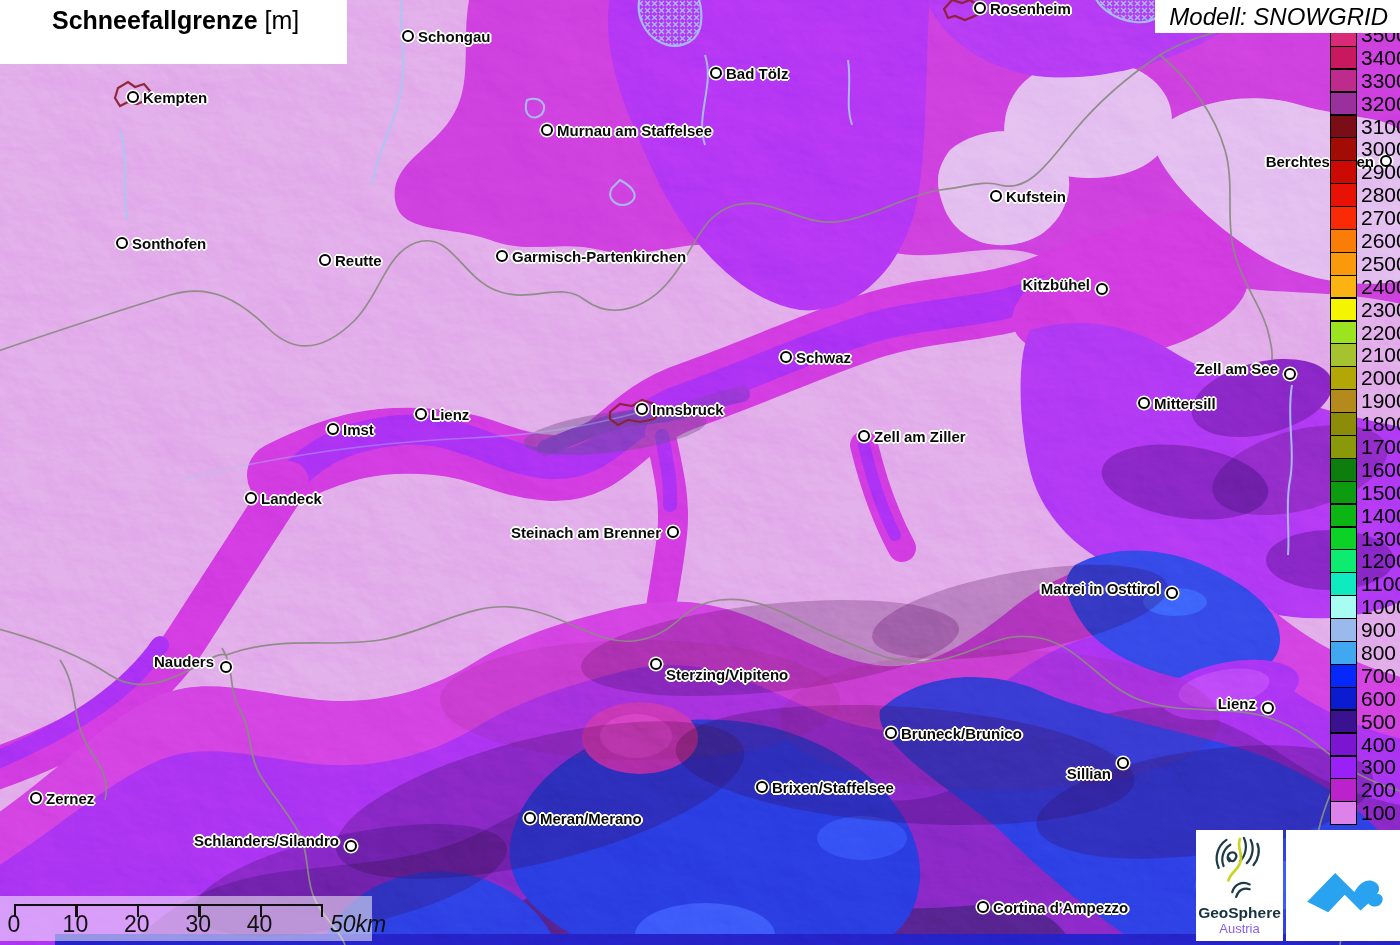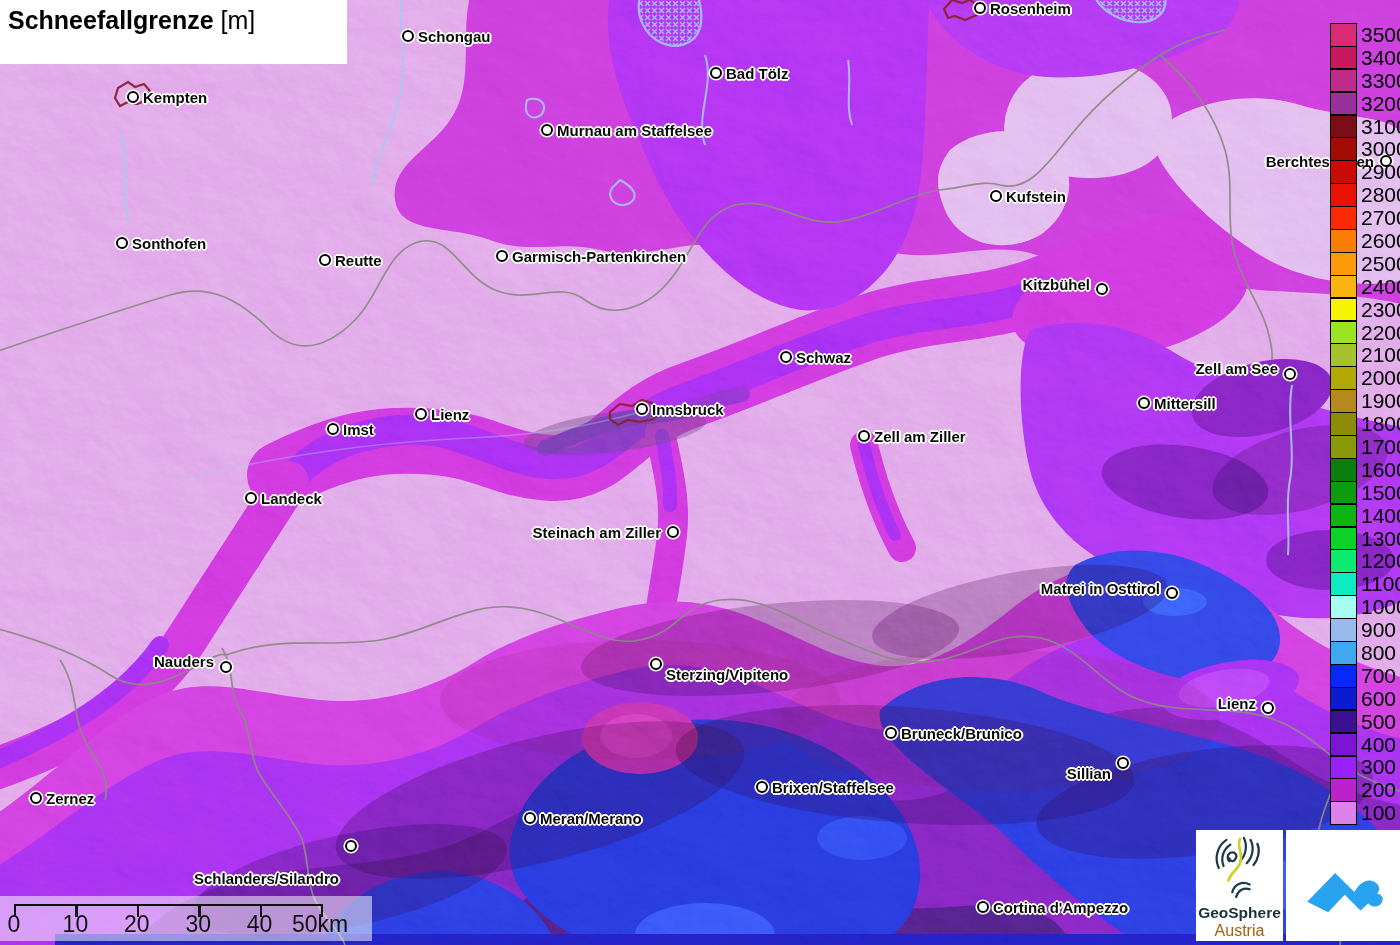--- a/index.html
+++ b/index.html
@@ -23,39 +23,39 @@
   
   #legend{position:absolute;left:1330px;top:23px;z-index:8;}
   .lrow{display:flex;align-items:center;height:22.9px;}
   .lrow .sw{width:27px;height:23.6px;box-sizing:border-box;border:1.2px solid #000;
     margin-bottom:-0.7px;flex:none;}
   .lrow .lv{margin-left:4px;font-size:21px;color:#000;line-height:1;}
 
   
   .panel{position:absolute;background:#fff;z-index:10;color:#000;}
   #titlebox{left:0;top:0;width:347px;height:64px;padding:6px 12px 0 8px;box-sizing:border-box;}
-  #titlebox .l1{font-size:25px;font-weight:bold;line-height:1.15;}
+  #titlebox .l1{font-size:25px;font-weight:bold;line-height:1.15;margin-left:44px;}
   #titlebox .l1 .unit{font-weight:400;}
   #titlebox .l2{font-size:24px;font-style:italic;line-height:1.15;}
   #modelbox{right:0;top:0;height:33px;padding:3px 12px 0 14px;font-size:24px;
     font-style:italic;box-sizing:border-box;}
 
   
   #scalebar{position:absolute;left:0;top:896px;width:372px;height:45px;
     background:rgba(255,255,255,0.52);z-index:10;}
   #scalebar .line{position:absolute;left:14px;top:8px;width:308px;height:2.4px;background:#111;}
   #scalebar .tick{position:absolute;top:8px;width:2.4px;height:13px;background:#111;}
   #scalebar .slabel{position:absolute;top:17px;transform:translateX(-50%);
     font-size:23px;color:#111;line-height:1;}
 
   
   #geologo{left:1196px;top:830px;width:87px;height:111px;text-align:center;
     padding-top:6px;box-sizing:border-box;}
   #geologo .gname{font-size:15.5px;font-weight:bold;color:#16323e;line-height:1.15;margin-top:2px;}
-  #geologo .gcountry{font-size:16px;color:#a16207;line-height:1.1;}
+  #geologo .gcountry{font-size:13px;color:#8b5cf6;line-height:1.1;}
   #tirollogo{left:1286px;top:830px;width:114px;height:111px;display:flex;
     align-items:center;justify-content:center;}
 </style>
 </head>
 <body>
 
 <div id="stage">
 
   <svg id="map" width="1400" height="945" viewBox="0 0 1400 945">
     <defs>
@@ -275,21 +275,21 @@
       <div class="city" style="left: 864px; top: 436px;">
         <span class="dot"></span>
         <span class="lbl right">Zell am Ziller</span>
       </div>
       <div class="city" style="left: 251px; top: 498px;">
         <span class="dot"></span>
         <span class="lbl right">Landeck</span>
       </div>
       <div class="city" style="left: 673px; top: 532px;">
         <span class="dot"></span>
-        <span class="lbl left">Steinach am Ziller</span>
+        <span class="lbl left">Steinach am Brenner</span>
       </div>
       <div class="city" style="left: 1172px; top: 593px;">
         <span class="dot"></span>
         <span class="lbl left" style="top: -5px;">Matrei in Osttirol</span>
       </div>
       <div class="city" style="left: 226px; top: 667px;">
         <span class="dot"></span>
         <span class="lbl left" style="top: -6px;">Nauders</span>
       </div>
       <div class="city" style="left: 656px; top: 664px;">
@@ -315,21 +315,21 @@
       <div class="city" style="left: 36px; top: 798px;">
         <span class="dot"></span>
         <span class="lbl right">Zernez</span>
       </div>
       <div class="city" style="left: 530px; top: 818px;">
         <span class="dot"></span>
         <span class="lbl right">Meran/Merano</span>
       </div>
       <div class="city" style="left: 351px; top: 846px;">
         <span class="dot"></span>
-        <span class="lbl left" style="top: -6px; margin-top: 38px;">Schlanders/Silandro</span>
+        <span class="lbl left" style="top: -6px;">Schlanders/Silandro</span>
       </div>
       <div class="city" style="left: 983px; top: 907px;">
         <span class="dot"></span>
         <span class="lbl right">Cortina d'Ampezzo</span>
       </div>
     </div>
 
   <div id="legend">
       <div class="lrow">
         <span class="sw" style="background: rgb(217, 42, 120);"></span>
@@ -473,35 +473,36 @@
       </div>
     </div>
 
   <div id="titlebox" class="panel">
     <div class="l1">
       <span>Schneefallgrenze</span>
       <span class="unit">[m]</span>
     </div>
   </div>
 
+  <div id="modelbox" class="panel">Modell: SNOWGRID</div>
 
   <div id="scalebar">
     <div class="line"></div>
   <div class="tick" style="left: 14px;"></div>
       <div class="slabel" style="left: 14px;">0</div>
       <div class="tick" style="left: 75.4px;"></div>
       <div class="slabel" style="left: 75.4px;">10</div>
       <div class="tick" style="left: 136.8px;"></div>
       <div class="slabel" style="left: 136.8px;">20</div>
       <div class="tick" style="left: 198.2px;"></div>
       <div class="slabel" style="left: 198.2px;">30</div>
       <div class="tick" style="left: 259.6px;"></div>
       <div class="slabel" style="left: 259.6px;">40</div>
       <div class="tick" style="left: 321px;"></div>
-      <div class="slabel" style="left: 320px;">50km</div>
+      <div class="slabel" style="left: 358px; font-style: italic;">50km</div>
     </div>
 
   <div id="geologo" class="panel">
     <svg width="58" height="62" viewBox="0 0 60 64">
       <g fill="none" stroke="#1d3a47" stroke-width="2.3" stroke-linecap="round">
         <path d="M16,4 C7,10 3,22 8,33"></path>
         <path d="M20,9 C12,14 10,24 13,31"></path>
         <path d="M19,26 c-3,-3 -2,-8 2,-9 c4,-1 7,3 4,7 c-2,3 -6,2 -6,-1"></path>
         <path d="M34,2 C38,10 36,20 30,26"></path>
         <path d="M41,4 C45,12 43,22 37,28"></path>

